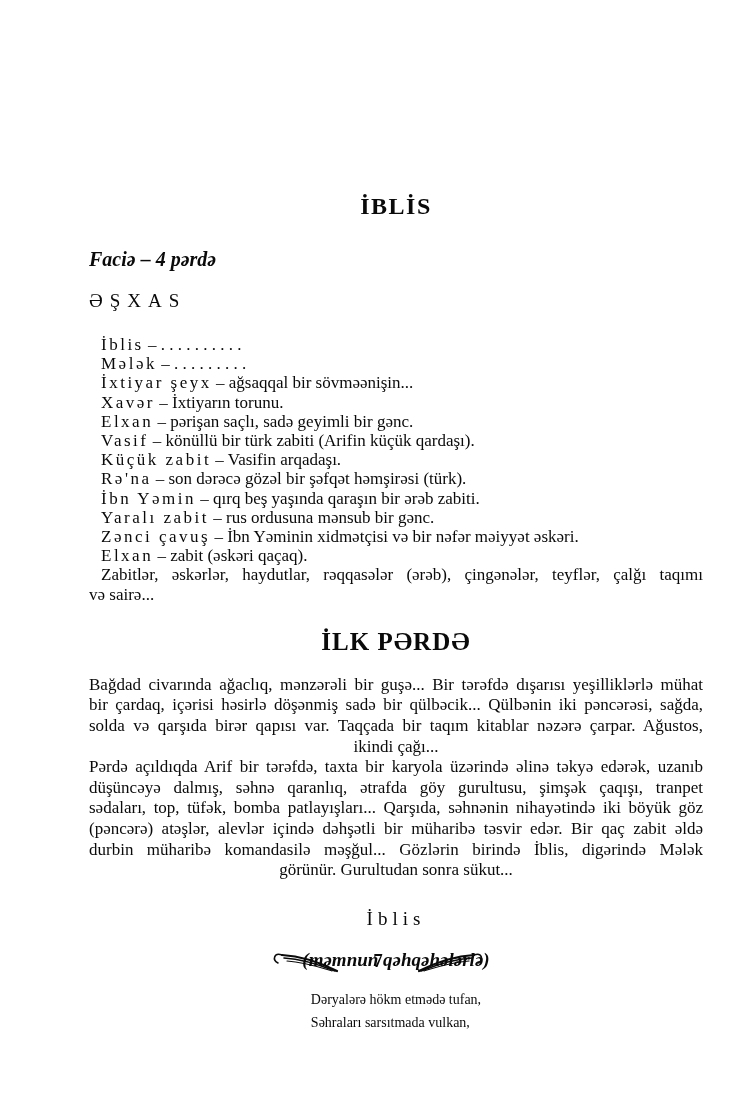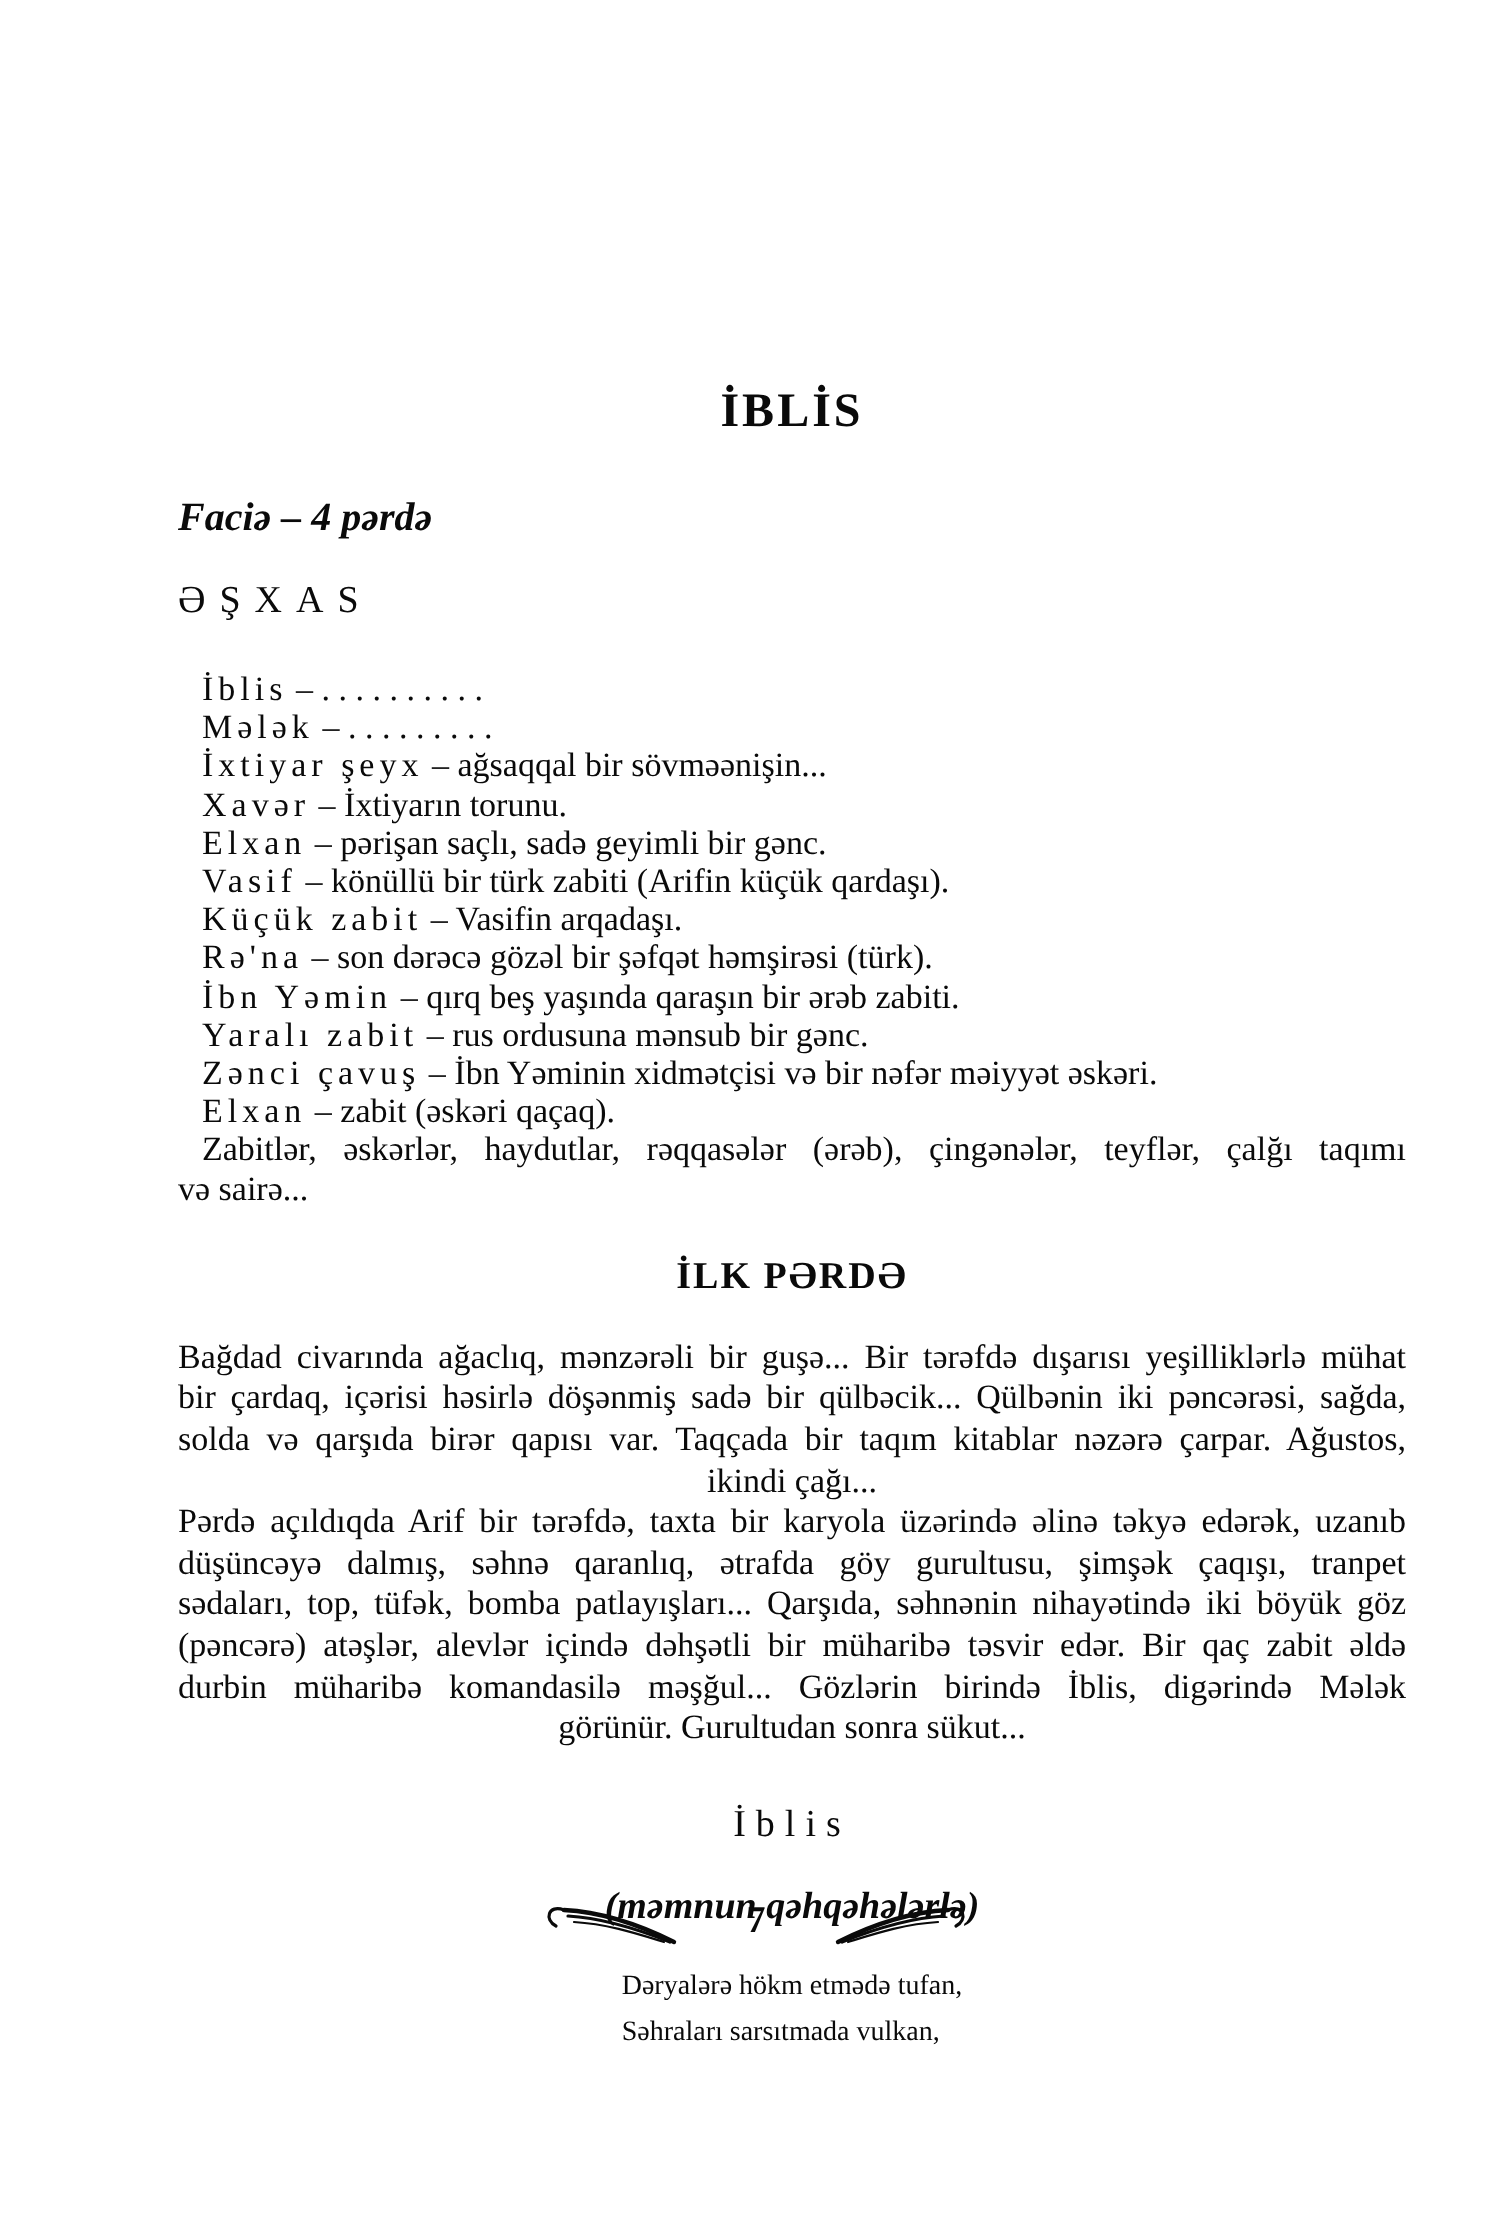--- a/index.html
+++ b/index.html
@@ -59,21 +59,21 @@
     text-align: justify;
     text-align-last: justify;
   }
   .cast-extras-2 {
     font-size: 17px;
     line-height: 19.2px;
   }
   .act-heading {
     margin-top: 24px;
     text-align: center;
-    font-size: 19px;
+    font-size: 25px;
     font-weight: bold;
     letter-spacing: 1px;
   }
   .stage-directions {
     margin-top: 19px;
     font-size: 17px;
     line-height: 20.6px;
   }
   .sd-line {
     text-align: justify;

